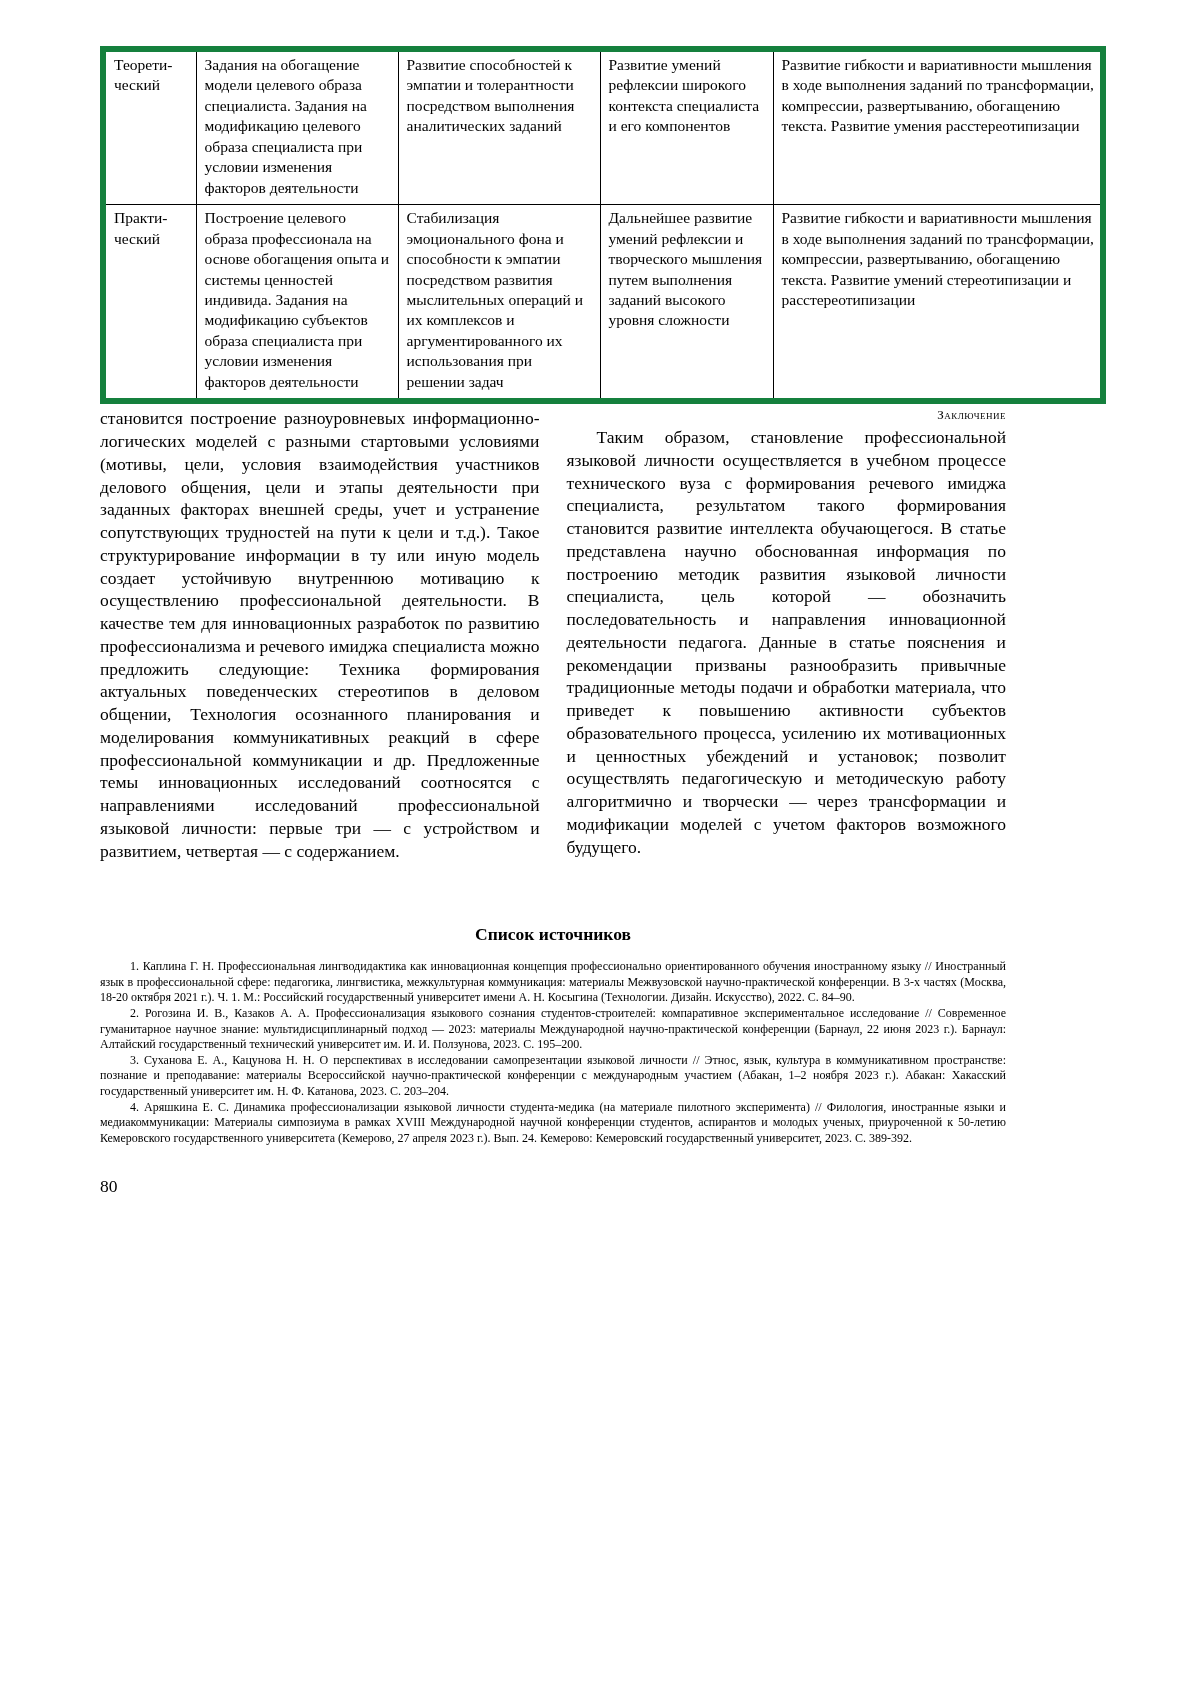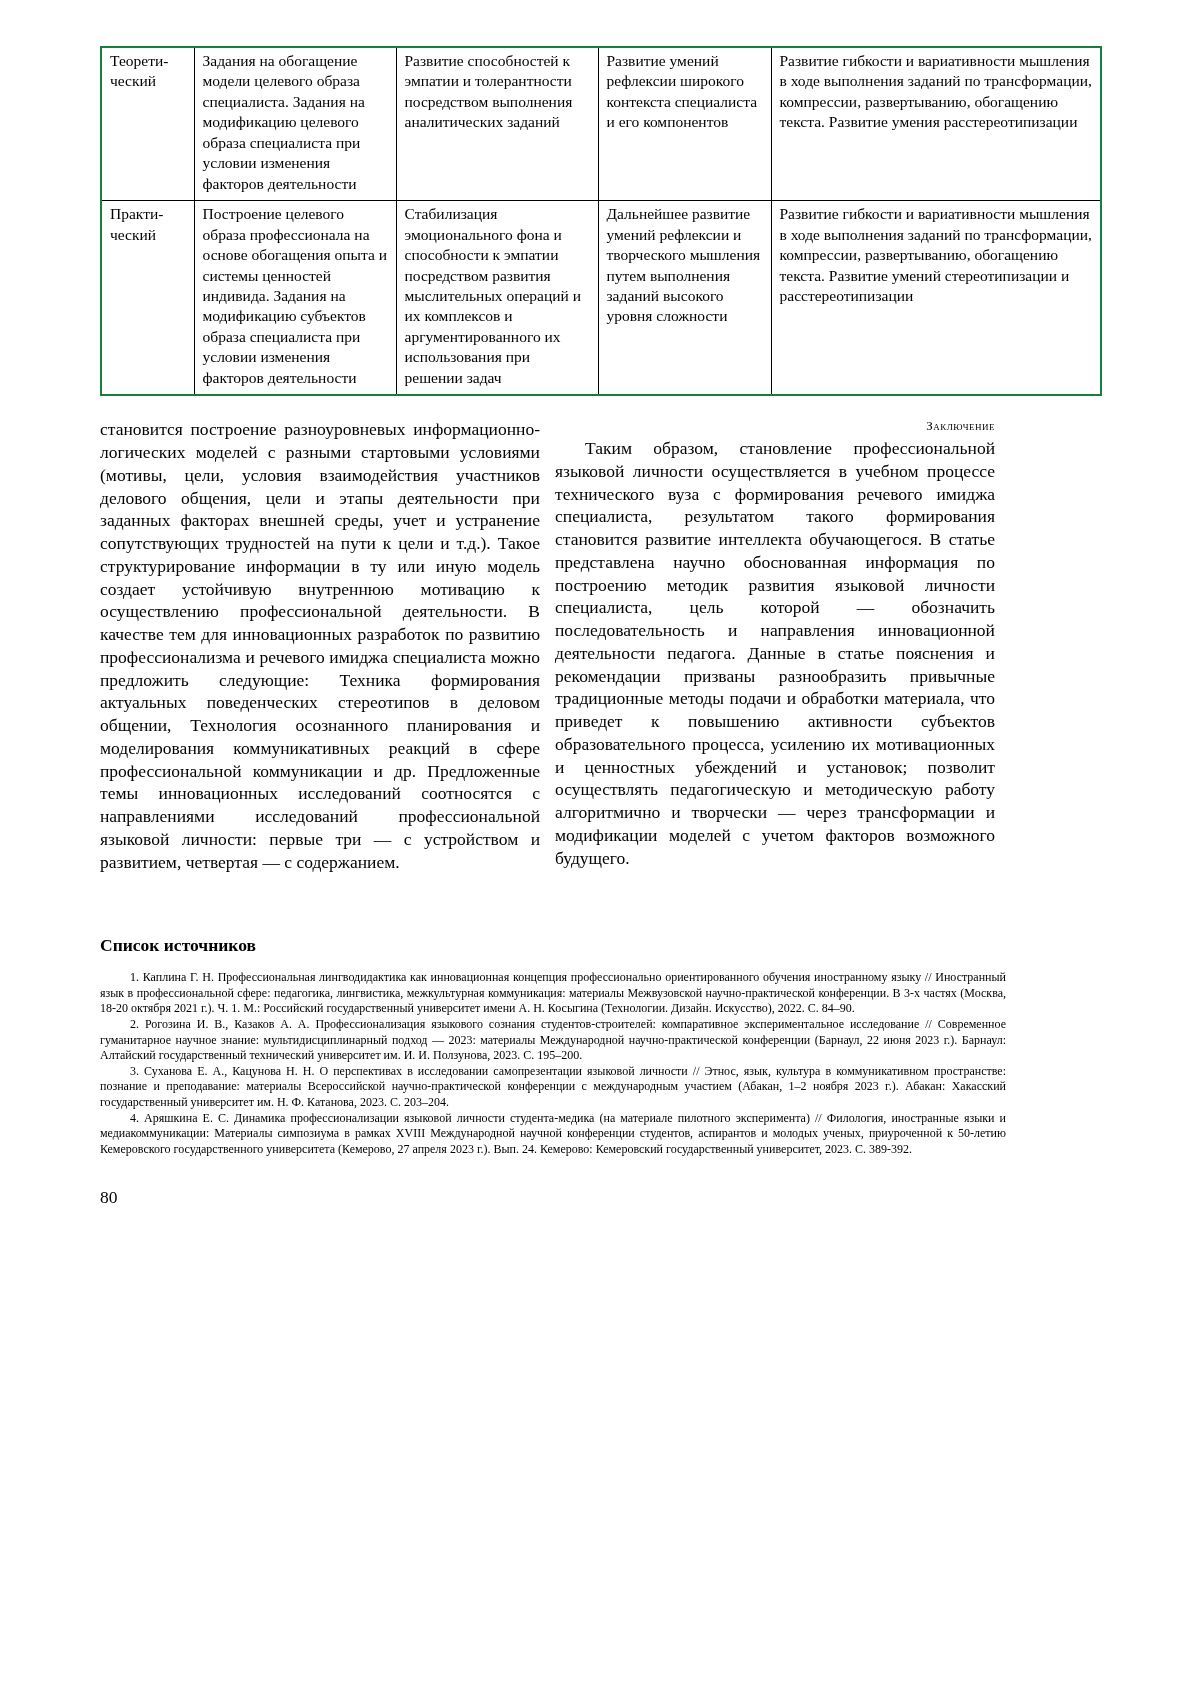--- a/index.html
+++ b/index.html
@@ -21,53 +21,53 @@
     line-height: 1.3;
     margin-bottom: 32px;
     text-align: left;
   }
   table.methods-table {
     border-collapse: collapse;
     width: 1000px;
     table-layout: fixed;
     font-size: 15.5px;
     line-height: 1.32;
-    border: 2px solid #15803d;
+    border: 6px solid #15803d;
   }
   table.methods-table td {
     border: 1px solid #000;
     vertical-align: top;
     padding: 3px 6px 6px 8px;
     text-align: left;
   }
   .two-col {
     display: flex;
-    gap: 15px;
+    gap: 27px;
     width: 906px;
-    margin-top: 22px;
+    margin-top: 3px;
     font-size: 17.5px;
     line-height: 1.3;
     text-align: justify;
   }
   .col { width: 440px; }
   .col p { margin: 0; }
   .conclusion-heading {
     margin: 0 0 2px 0;
     font-size: 13px;
     font-weight: normal;
     font-variant: small-caps;
     letter-spacing: 0.5px;
     text-align: right;
   }
   .right-col .paragraph { text-indent: 30px; }
   .refs-section { width: 906px; margin-top: 62px; }
   .refs-title {
     font-size: 17.5px;
     font-weight: bold;
-    text-align: left;
+    text-align: center;
     margin: 0 0 14px 0;
   }
   .ref {
     margin: 0;
     font-size: 12px;
     line-height: 1.3;
     text-align: justify;
     text-indent: 30px;
   }
   .page-number {

